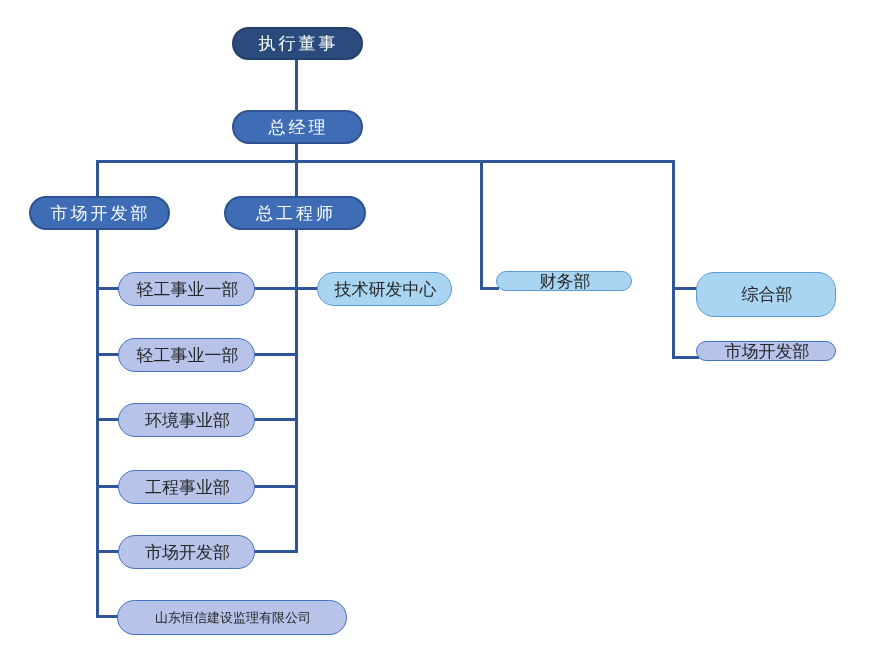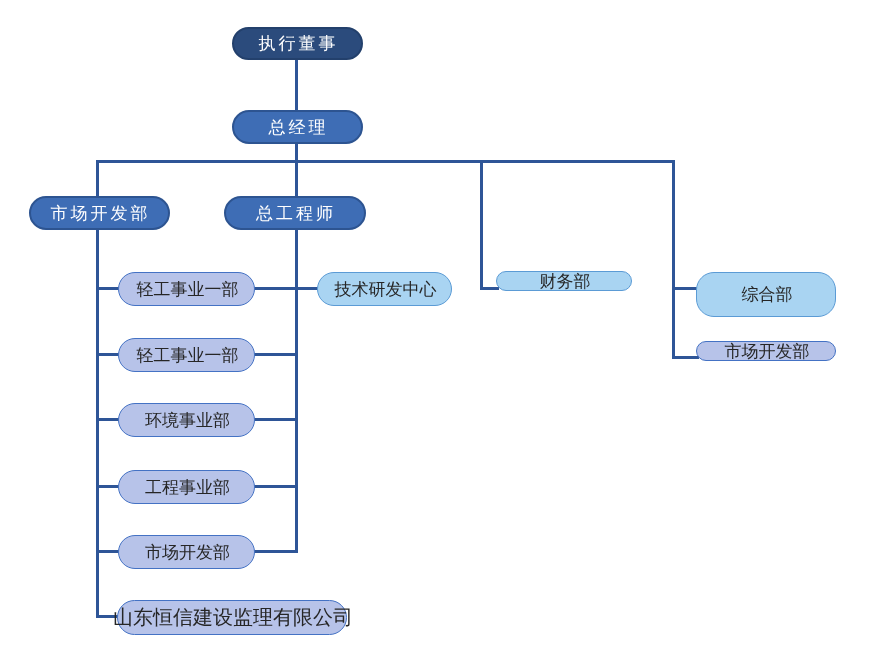--- a/index.html
+++ b/index.html
@@ -50,21 +50,21 @@
   .node.sky{
     background:var(--node-sky-fill);
     border:1.5px solid var(--node-sky-border);
     color:var(--node-light-text);
   }
   .node.lav{
     background:var(--node-lavender-fill);
     border:1.5px solid var(--node-lavender-border);
     color:var(--node-light-text);
   }
-  .node.wide{font-size:20px;text-align:right;}
+  .node.wide{font-size:13px;text-align:right;}
   .node span{padding-left:2px;}
 </style>
 </head>
 <body>
 
 <div class="canvas">
 
   <div class="line v" style="left:295px;top:59px;height:52px"></div>
   <div class="line v" style="left:295px;top:143px;height:20px"></div>
   <div class="line h" style="left:96px;top:160px;width:579px"></div>

